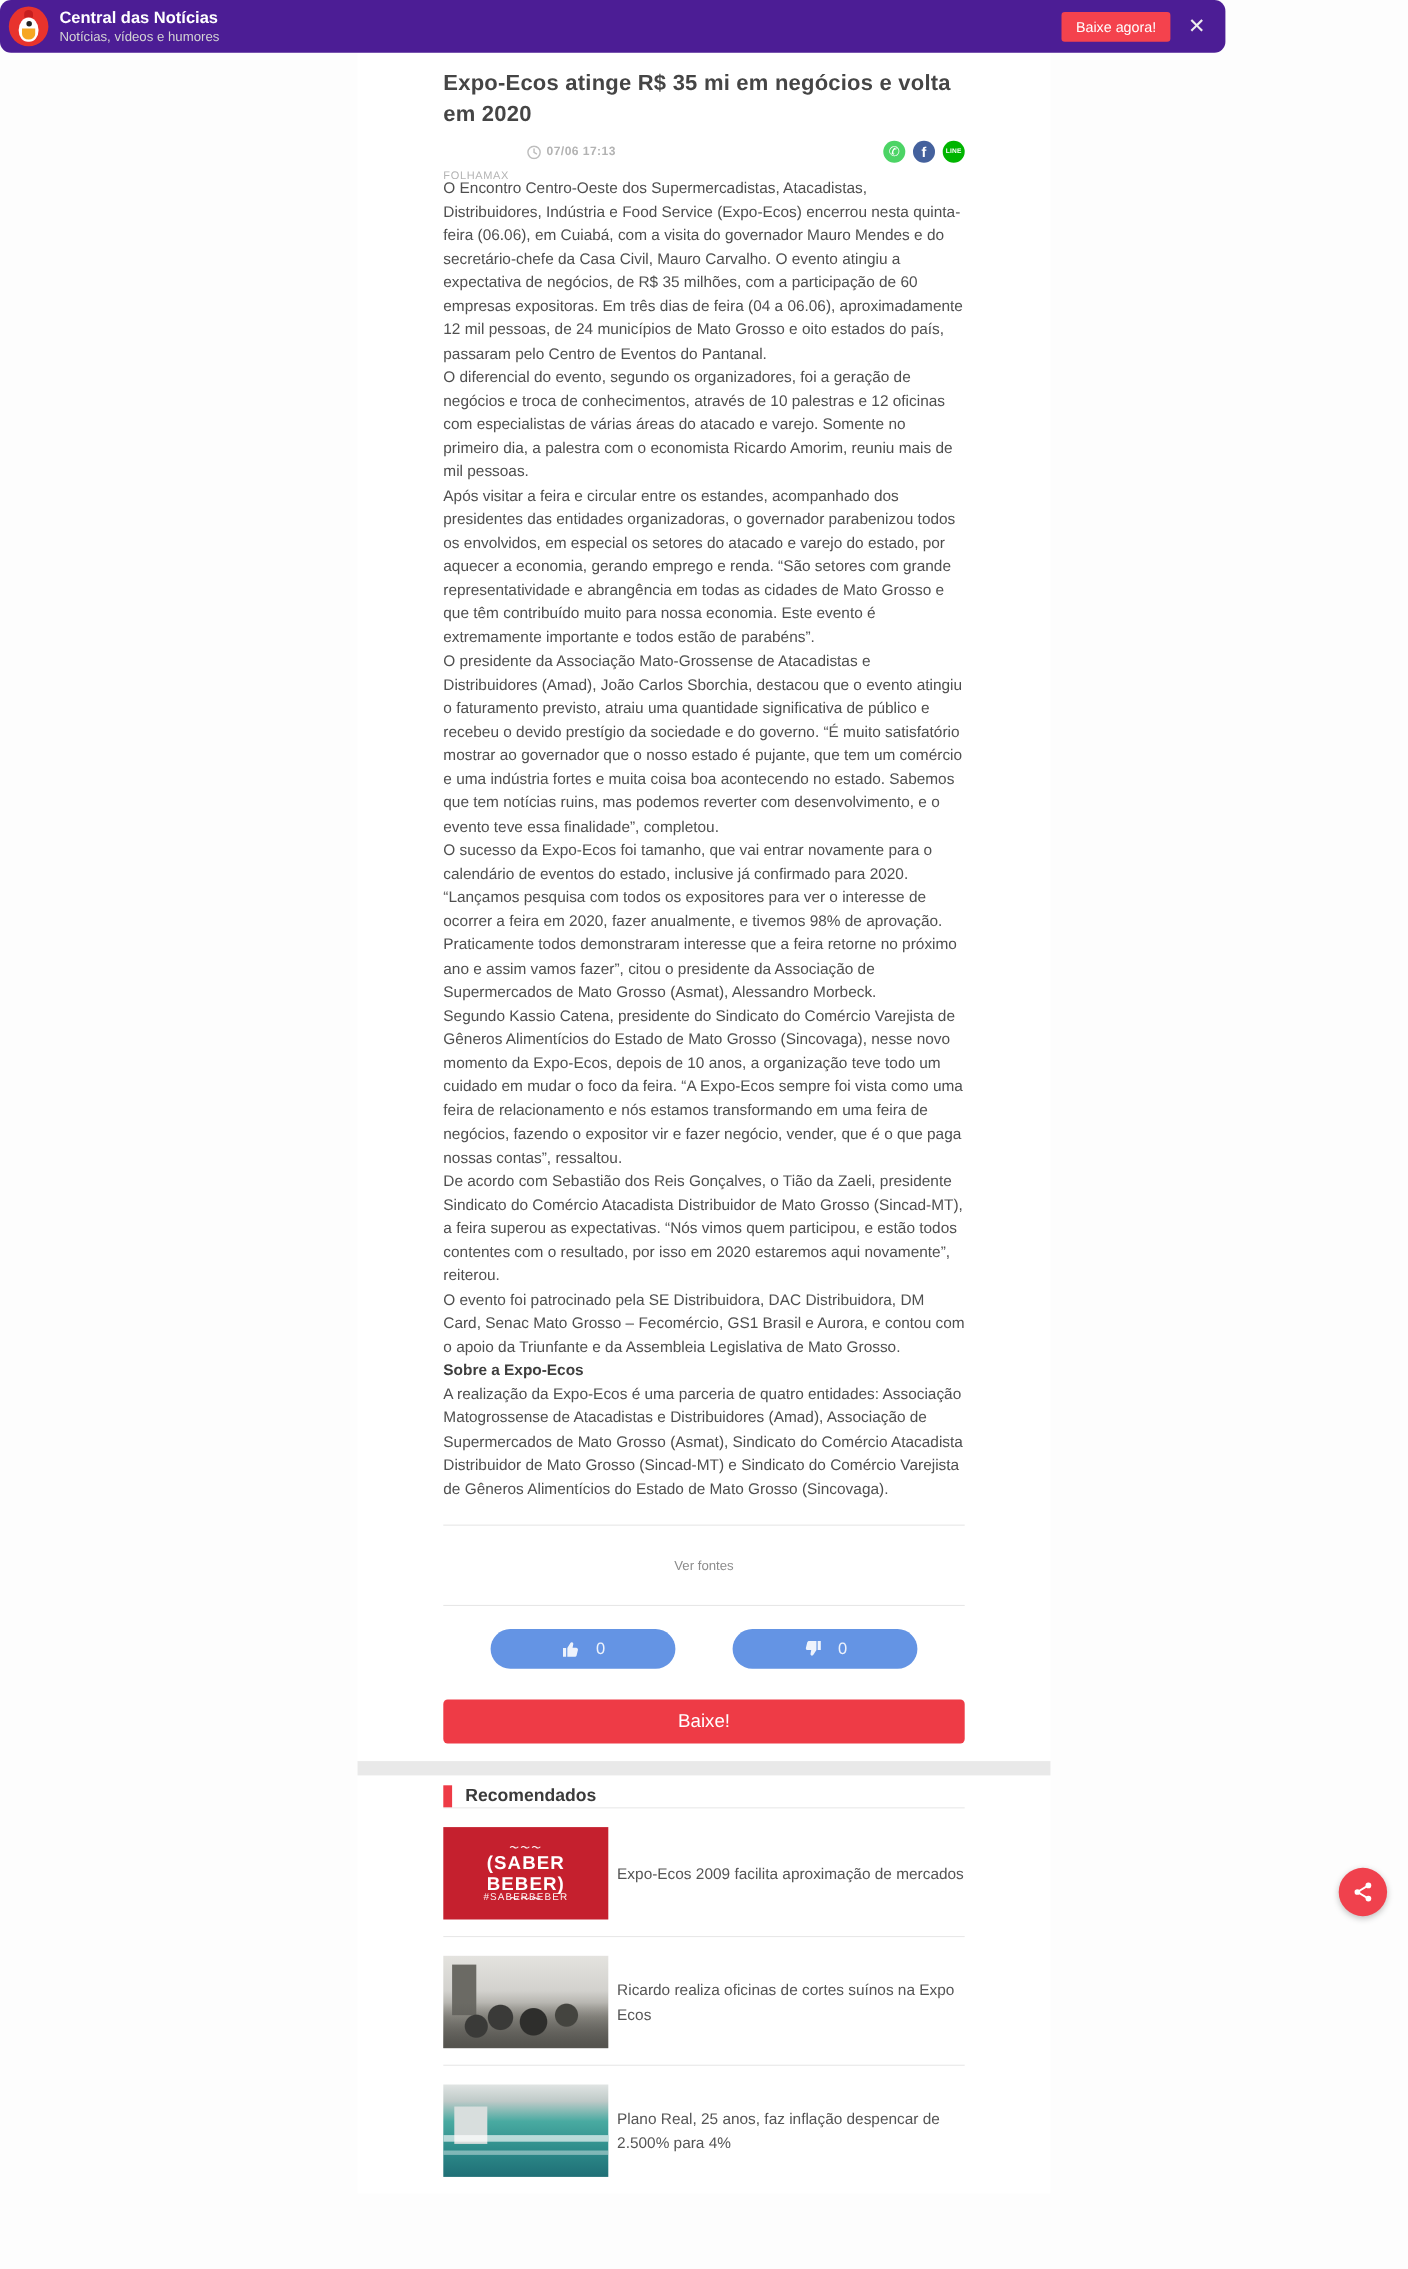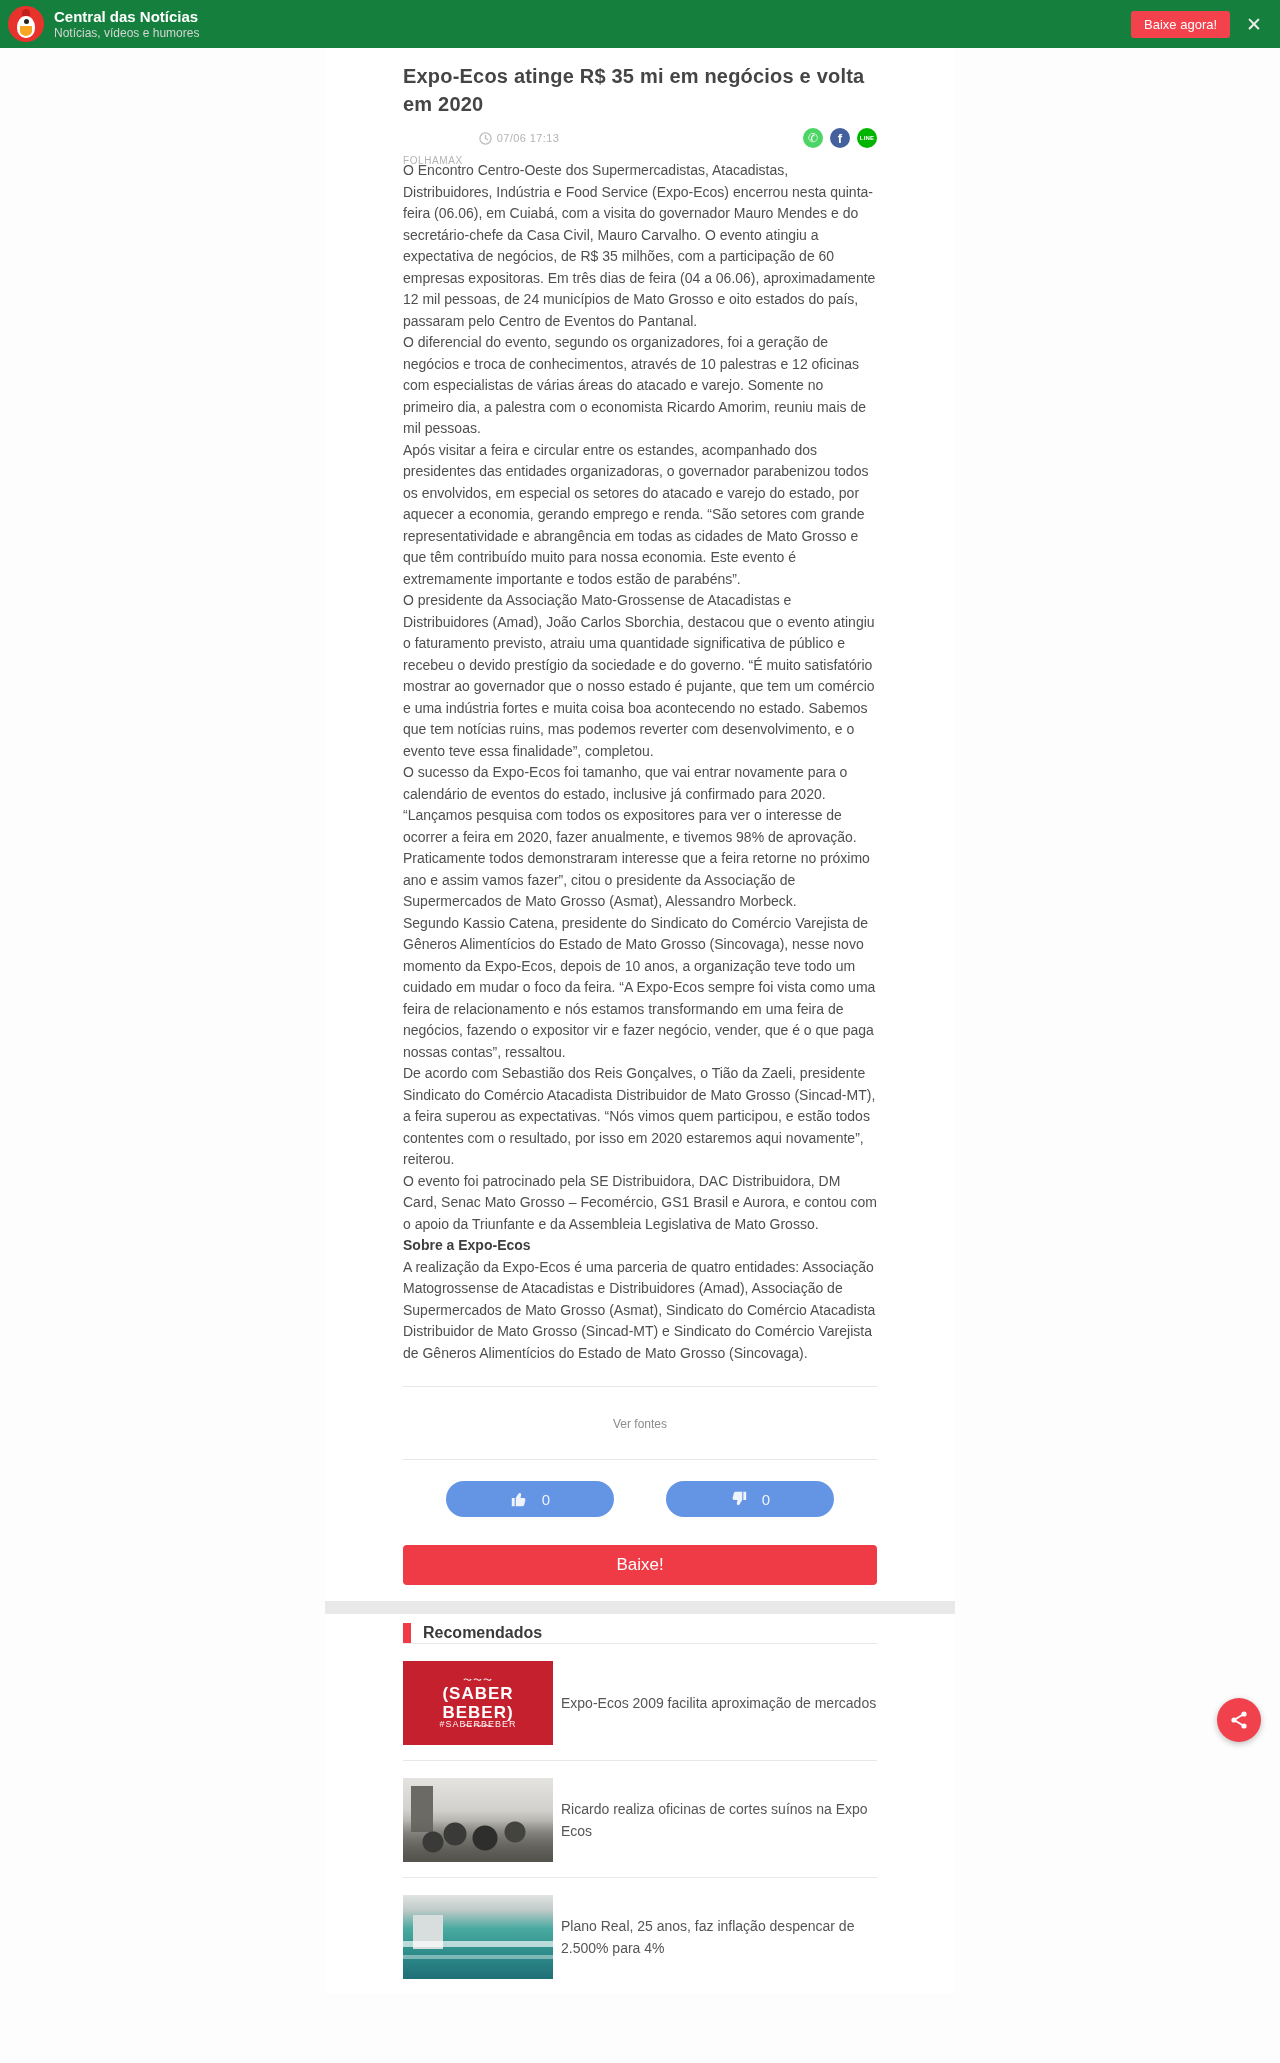--- a/index.html
+++ b/index.html
@@ -1,41 +1,41 @@
 <!DOCTYPE html>
 <html><head>
 <meta charset="utf-8">
 <style>
   * { margin:0; padding:0; box-sizing:border-box; }
   html,body { background:#fdfdfd; font-family:"Liberation Sans", sans-serif; }
   body { width:1280px; min-height:2063px; position:relative; overflow:hidden; }
 
   
-  .topbar { position:relative; width:1280px; height:48px; background:#15803d;
-            display:flex; align-items:center; padding:0 14px 0 8px; z-index:5; }
+  .topbar { position:relative; width:1114px; height:48px; background:#4c1d95;
+            display:flex; align-items:center; padding:0 14px 0 8px; z-index:5;border-radius:10px; }
   .logo { width:36px; height:36px; border-radius:50%; background:#e8332d; position:relative; flex:0 0 auto; }
   .logo .body { position:absolute; left:9px; top:10px; width:18px; height:22px; background:#fff; border-radius:50% 50% 46% 46%; }
   .logo .beak { position:absolute; left:12px; top:20px; width:12px; height:10px; background:#f6a623; border-radius:0 0 60% 60%; }
   .logo .eye { position:absolute; left:16px; top:13px; width:5px; height:5px; background:#222; border-radius:50%; }
   .logo .crest { position:absolute; left:14px; top:3px; width:8px; height:7px; background:#c61f1f; border-radius:50% 50% 0 0; }
   .topbar-titles { margin-left:10px; color:#fff; }
   .topbar-title { font-size:15px; font-weight:bold; line-height:18px; }
   .topbar-sub { font-size:12px; color:#d4d4d4; line-height:14px; }
   .topbar-spacer { flex:1; }
   .btn-download-top { background:#f4424d; color:#fff; border:none; border-radius:3px;
             font-size:13px; padding:6px 13px; font-family:inherit; cursor:pointer; }
   .close-x { color:#eee; font-size:19px; margin-left:16px; margin-right:4px; cursor:pointer; line-height:1; }
 
   
   .card { width:630px; margin:0 auto; background:#fff; padding:14px 78px 0 78px; }
   .article-title { font-size:20px; line-height:28px; color:#454545; font-weight:bold; letter-spacing:.2px; }
   .byline { display:flex; align-items:center; margin-top:9px; height:22px; }
   .byline .src { font-size:10px; letter-spacing:.6px; color:#b3b3b3;margin-top:44px; }
   .byline .clock { margin:0 5px 0 16px; display:flex; align-items:center; }
-  .byline .when { font-size:11px; color:#b3b3b3; letter-spacing:.4px; }
+  .byline .when { font-size:11px; color:#b3b3b3; letter-spacing:.4px;font-weight:bold; }
   .byline-spacer { flex:1; }
   .share-ic { width:20px; height:20px; border-radius:50%; display:flex; align-items:center;
               justify-content:center; margin-left:7px; cursor:pointer; }
   .share-ic.wa { background:#4cd465; }
   .share-ic.fb { background:#44619d; color:#fff; font-size:13px; font-weight:bold; }
   .share-ic.line { background:#00b500; color:#fff; font-size:6px; font-weight:bold; letter-spacing:.2px; }
   .wa-glyph { color:#fff; font-size:12px; line-height:1; }
 
   .article-body { margin-top:11px; }
   .article-body p { font-size:14px; line-height:21.5px; color:#4f4f4f; }

